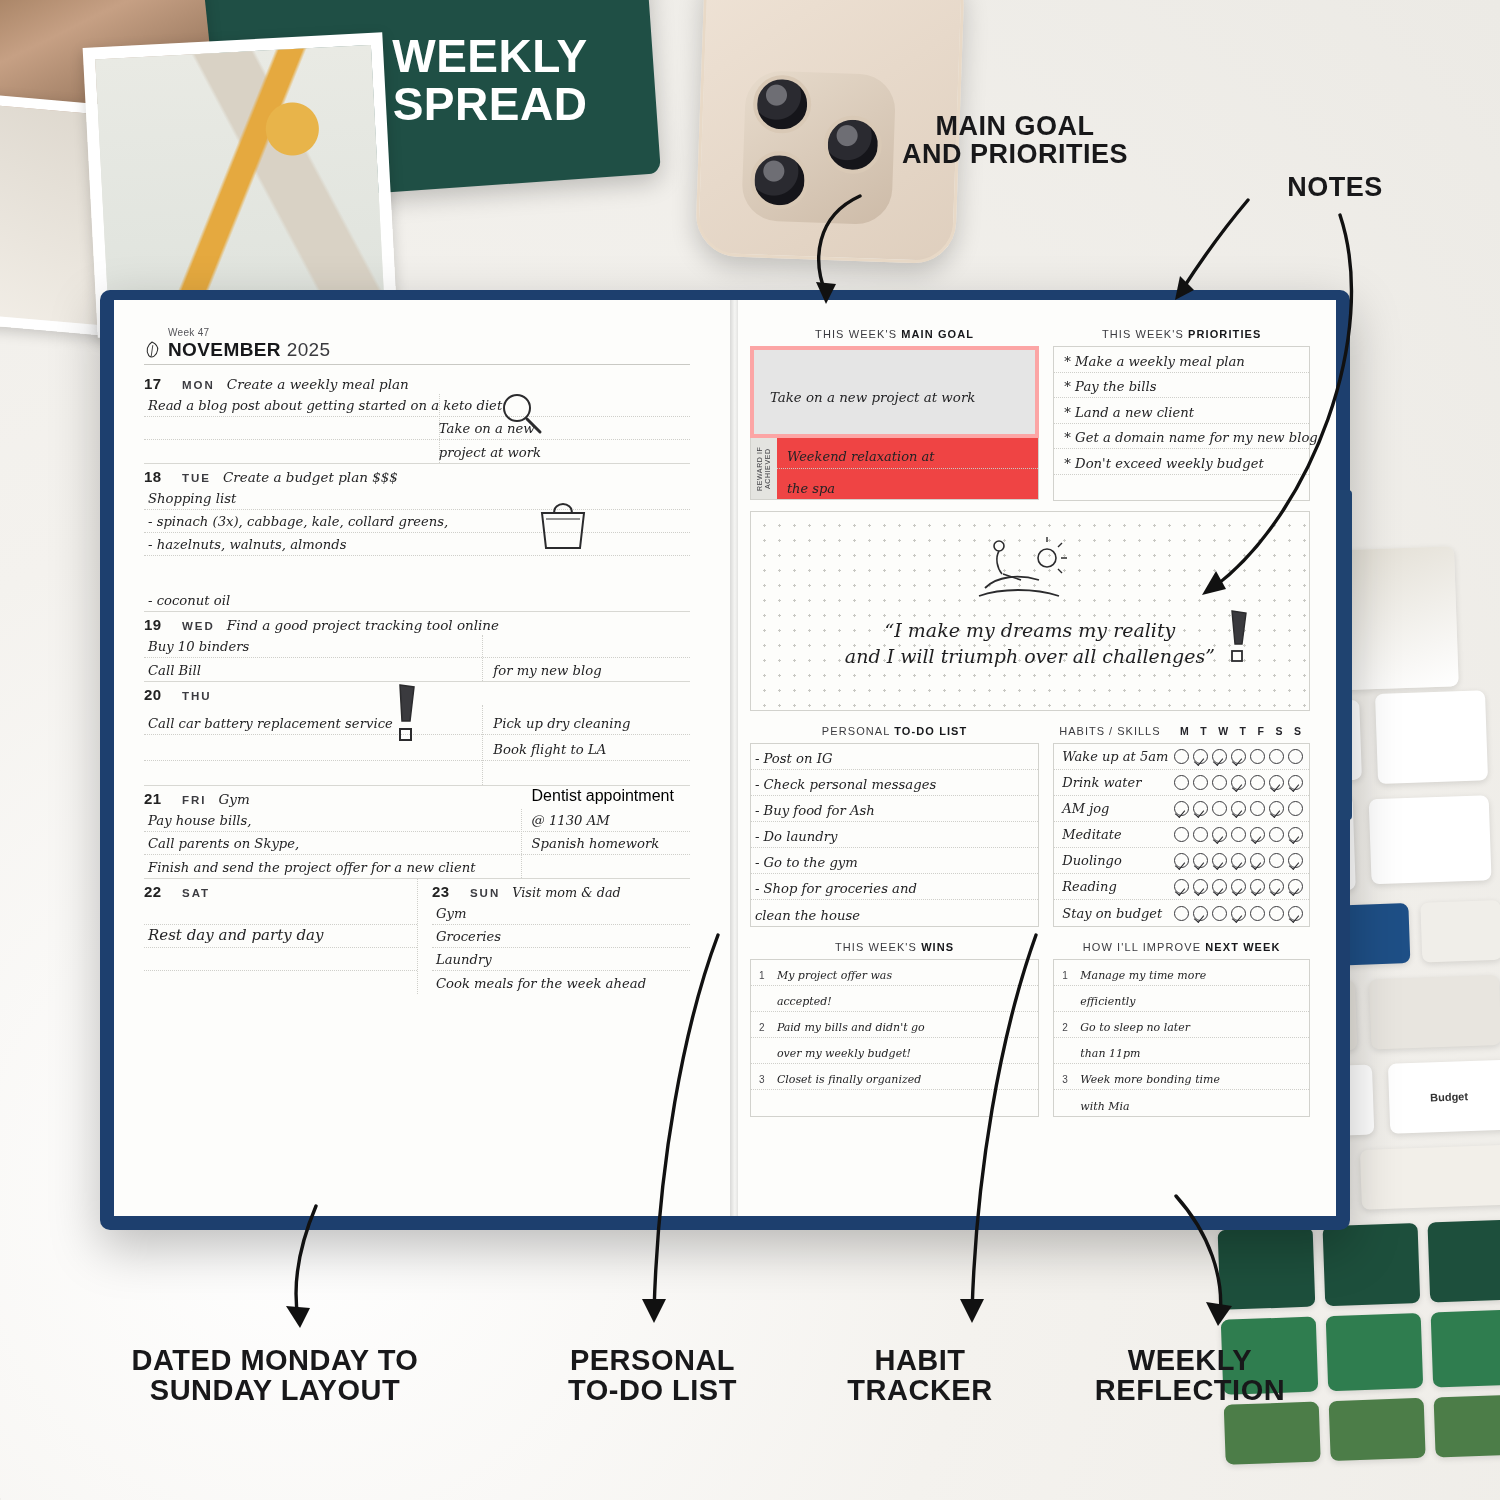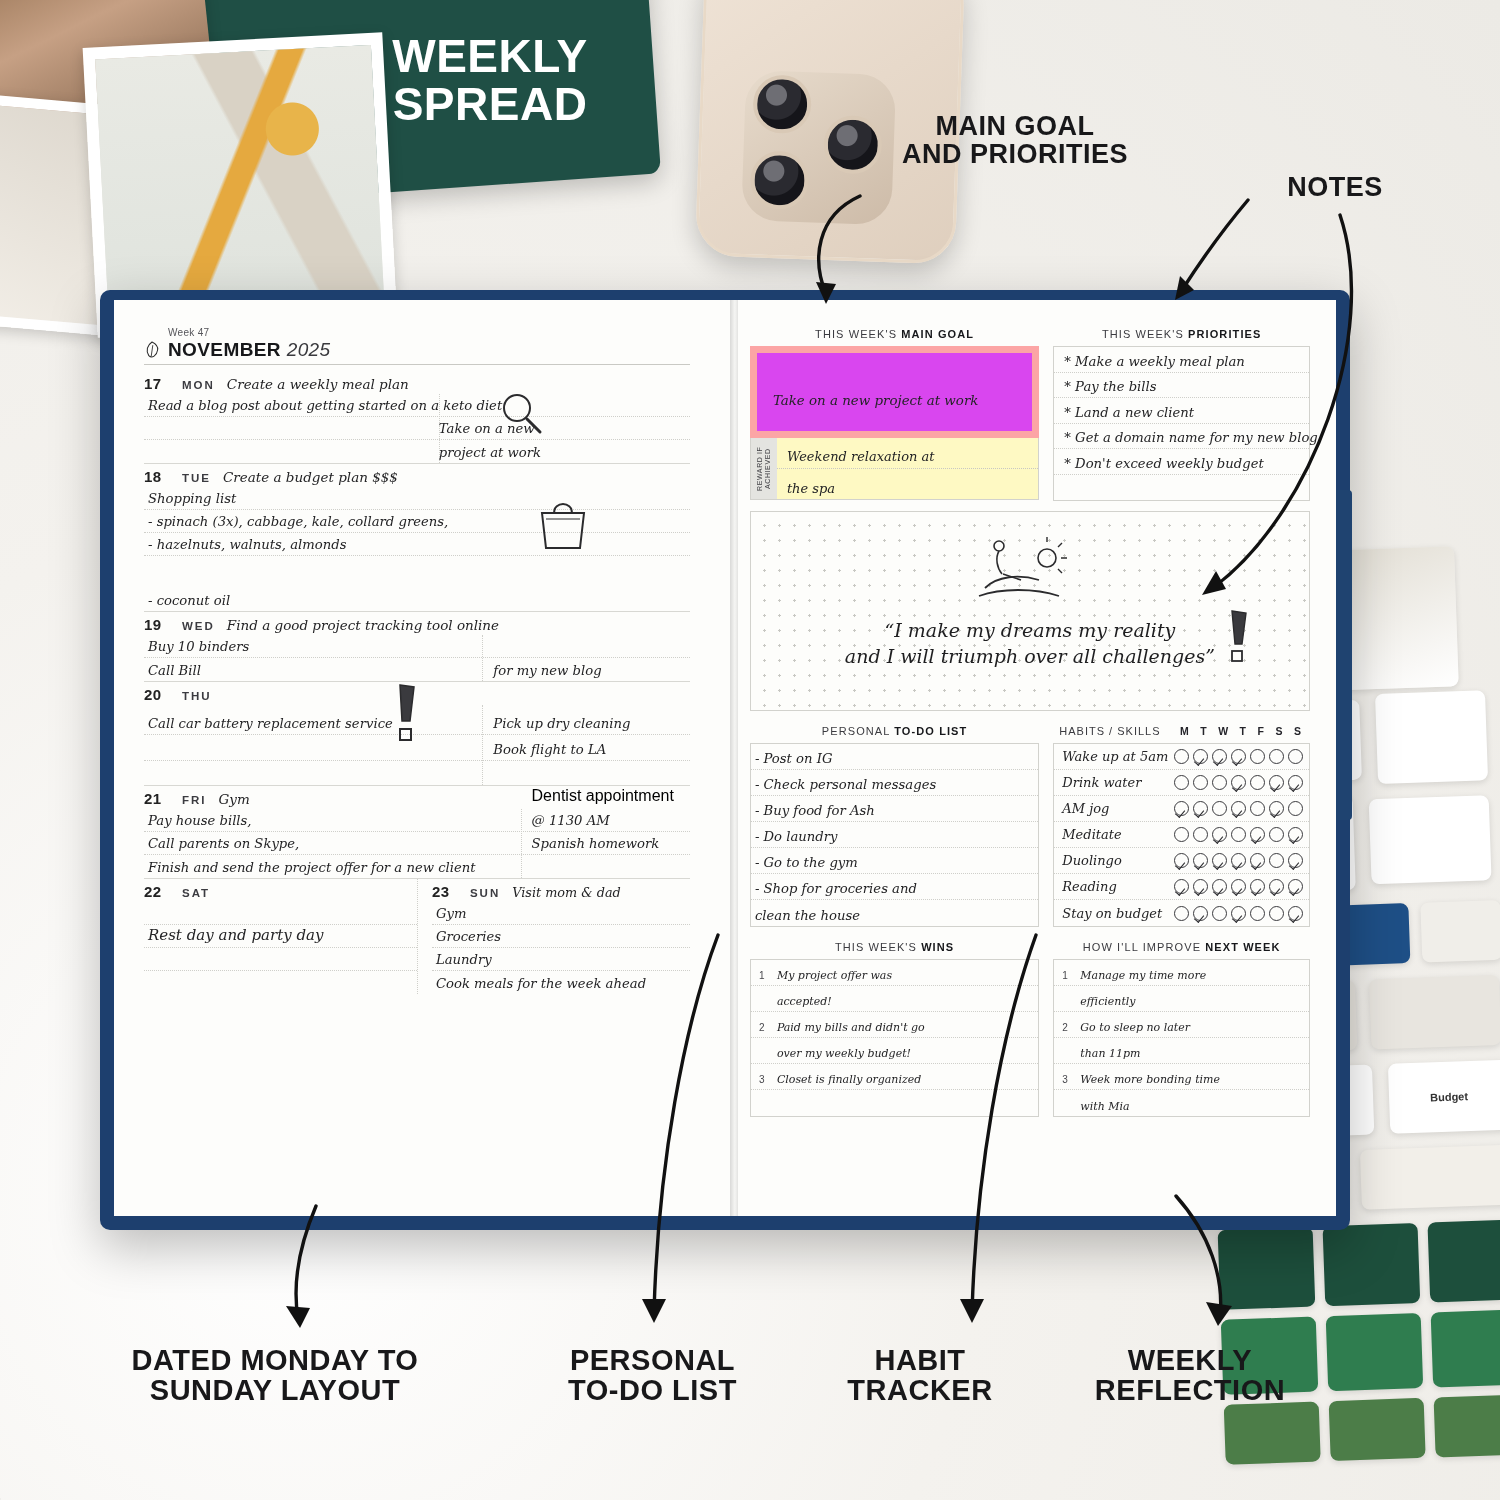--- a/index.html
+++ b/index.html
@@ -101,21 +101,21 @@
     position:absolute; right:-2px; top:200px; width:22px; height:330px;
     background:#1f4370; border-radius:4px;
   }
 
   
   .lp-head { display:flex; align-items:flex-end; gap:8px; border-bottom:1px solid #c9c9c4;
     padding-bottom:5px; margin-bottom:6px; }
   .leaf-icon { width:16px; height:18px; color:#2a2a2a; }
   .wk { font-size:10px; color:#55555a; letter-spacing:.3px; line-height:1; margin-bottom:2px;}
   .month { font-size:19px; font-weight:bold; letter-spacing:.4px; color:#17181a; line-height:1;}
-  .month .yr { font-weight:normal; color:#3a3a3e;font-style:italic; }
+  .month .yr { font-weight:normal; color:#3a3a3e; }
 
   
   .day { border-bottom:1px solid #d8d8d3; position:relative; }
   .day-head { display:flex; align-items:baseline; gap:12px; padding:4px 0 2px; }
   .dnum { font-size:15px; color:#222; font-weight:bold; letter-spacing:.5px; min-width:26px;}
   .dname { font-size:11.5px; letter-spacing:2px; color:#3b3b40; font-weight:bold; }
   .hand {
     font-family:"DejaVu Serif", serif; font-style:italic;
     font-size:13.5px; color:#232325; line-height:1.05; white-space:nowrap;
   }
@@ -139,34 +139,34 @@
   .doodle { position:absolute; color:#2b2b2d; }
 
   
   .rp-top { display:flex; gap:14px; }
   .panel-title {
     text-align:center; font-size:11px; letter-spacing:1.1px; color:#3a3a3f;
     padding:4px 0 6px; font-weight:normal;
   }
   .panel-title b { font-weight:bold; color:#16171a; }
   .goal-box { width:53%; }
-  .goal-main { height:92px; border:7px solid #fca5a5; position:relative; background:#d946ef; }
+  .goal-main { height:92px; border:4px solid #fca5a5; position:relative; background:#e5e5e5; }
   .goal-main .gtext {
     position:absolute; left:16px; top:40px;
     font-family:"DejaVu Serif", serif; font-style:italic; font-size:13.4px; color:#232325;
   }
   .reward-row { display:flex; border:1px solid #d2d2cd; border-top:none; height:62px; }
   .reward-label {
     width:26px; background:#e4e4e0; display:flex; align-items:center; justify-content:center;
   }
   .reward-label span {
     writing-mode:vertical-rl; transform:rotate(180deg);
     font-size:7px; letter-spacing:.6px; color:#3c3c40; text-align:center; line-height:1.15;
   }
-  .reward-body { flex:1; position:relative; background:#fef9c3; }
+  .reward-body { flex:1; position:relative; background:#ef4444; }
   .reward-body .rline { height:31px; border-bottom:1px dotted #c8c8c3; position:relative; }
   .reward-body .entry { position:absolute; left:10px; bottom:4px;
     font-family:"DejaVu Serif", serif; font-style:italic; font-size:13px; color:#232325; }
 
   .pri-box { width:47%; }
   .pri-lines { border:1px solid #d2d2cd; }
   .pri-lines .rule { height:25.5px; border-bottom:1px dotted #cfcfca; }
   .pri-lines .rule:last-child { border-bottom:none; }
   .pri-lines .entry { left:10px; }
 

